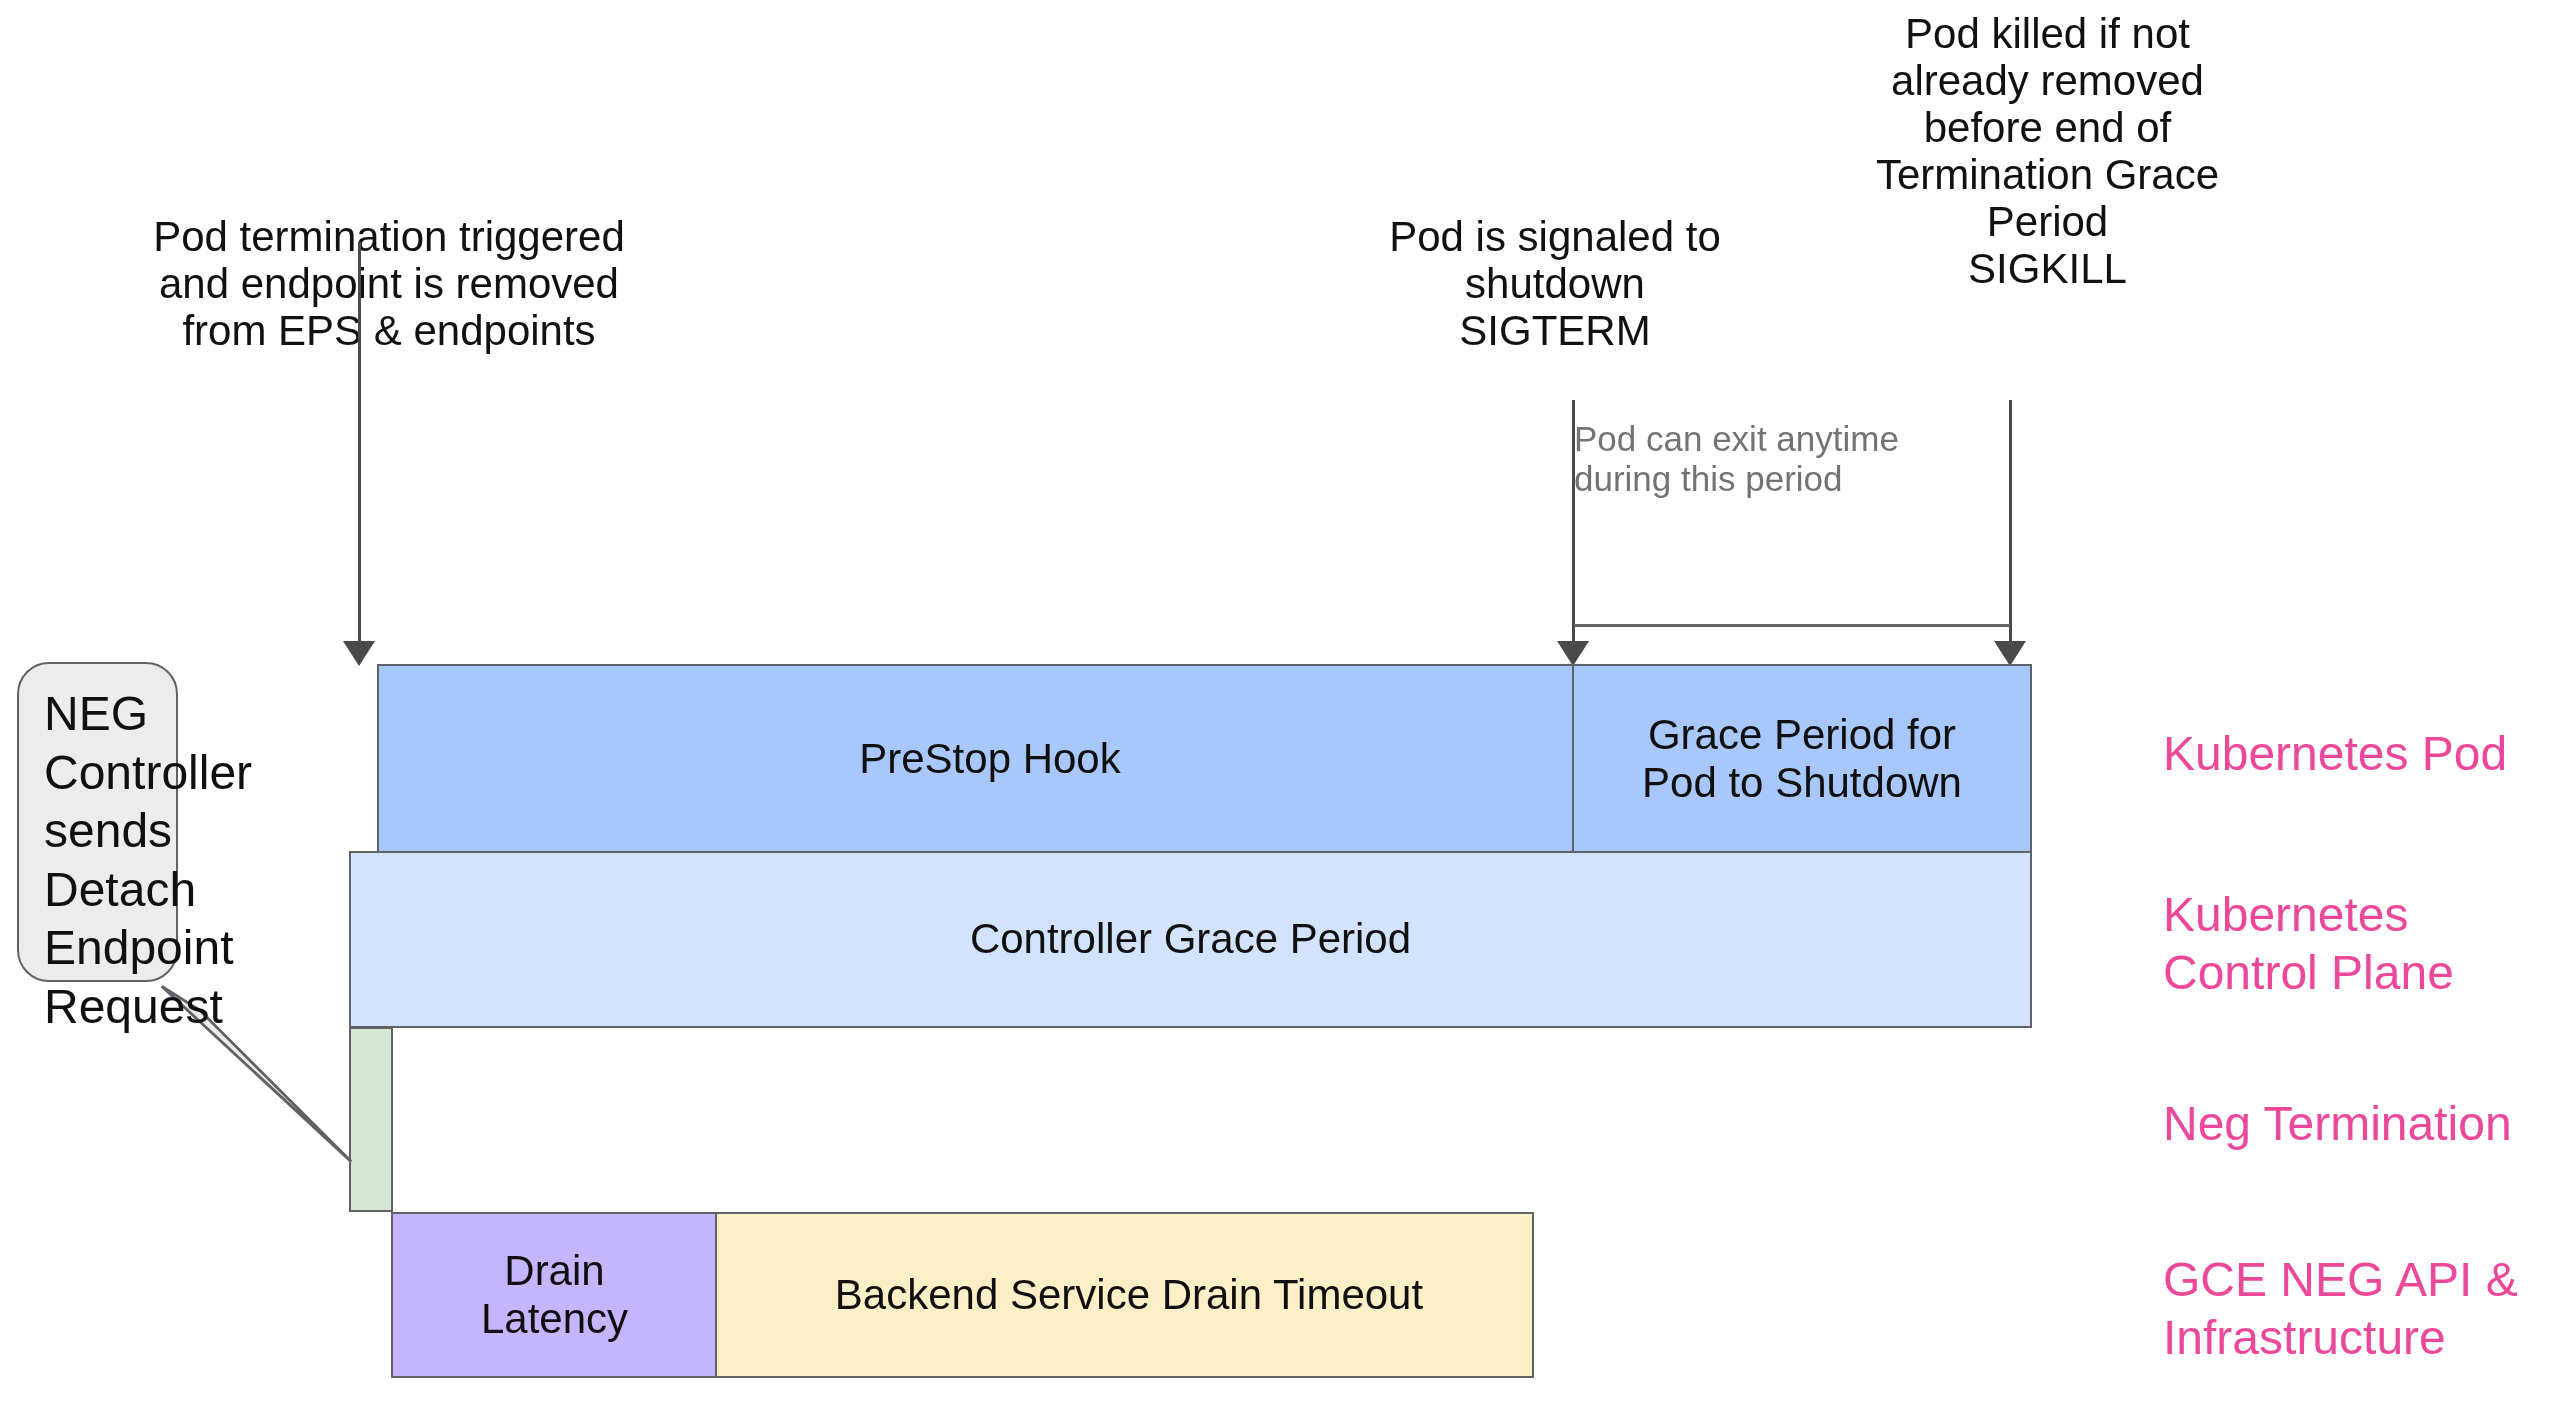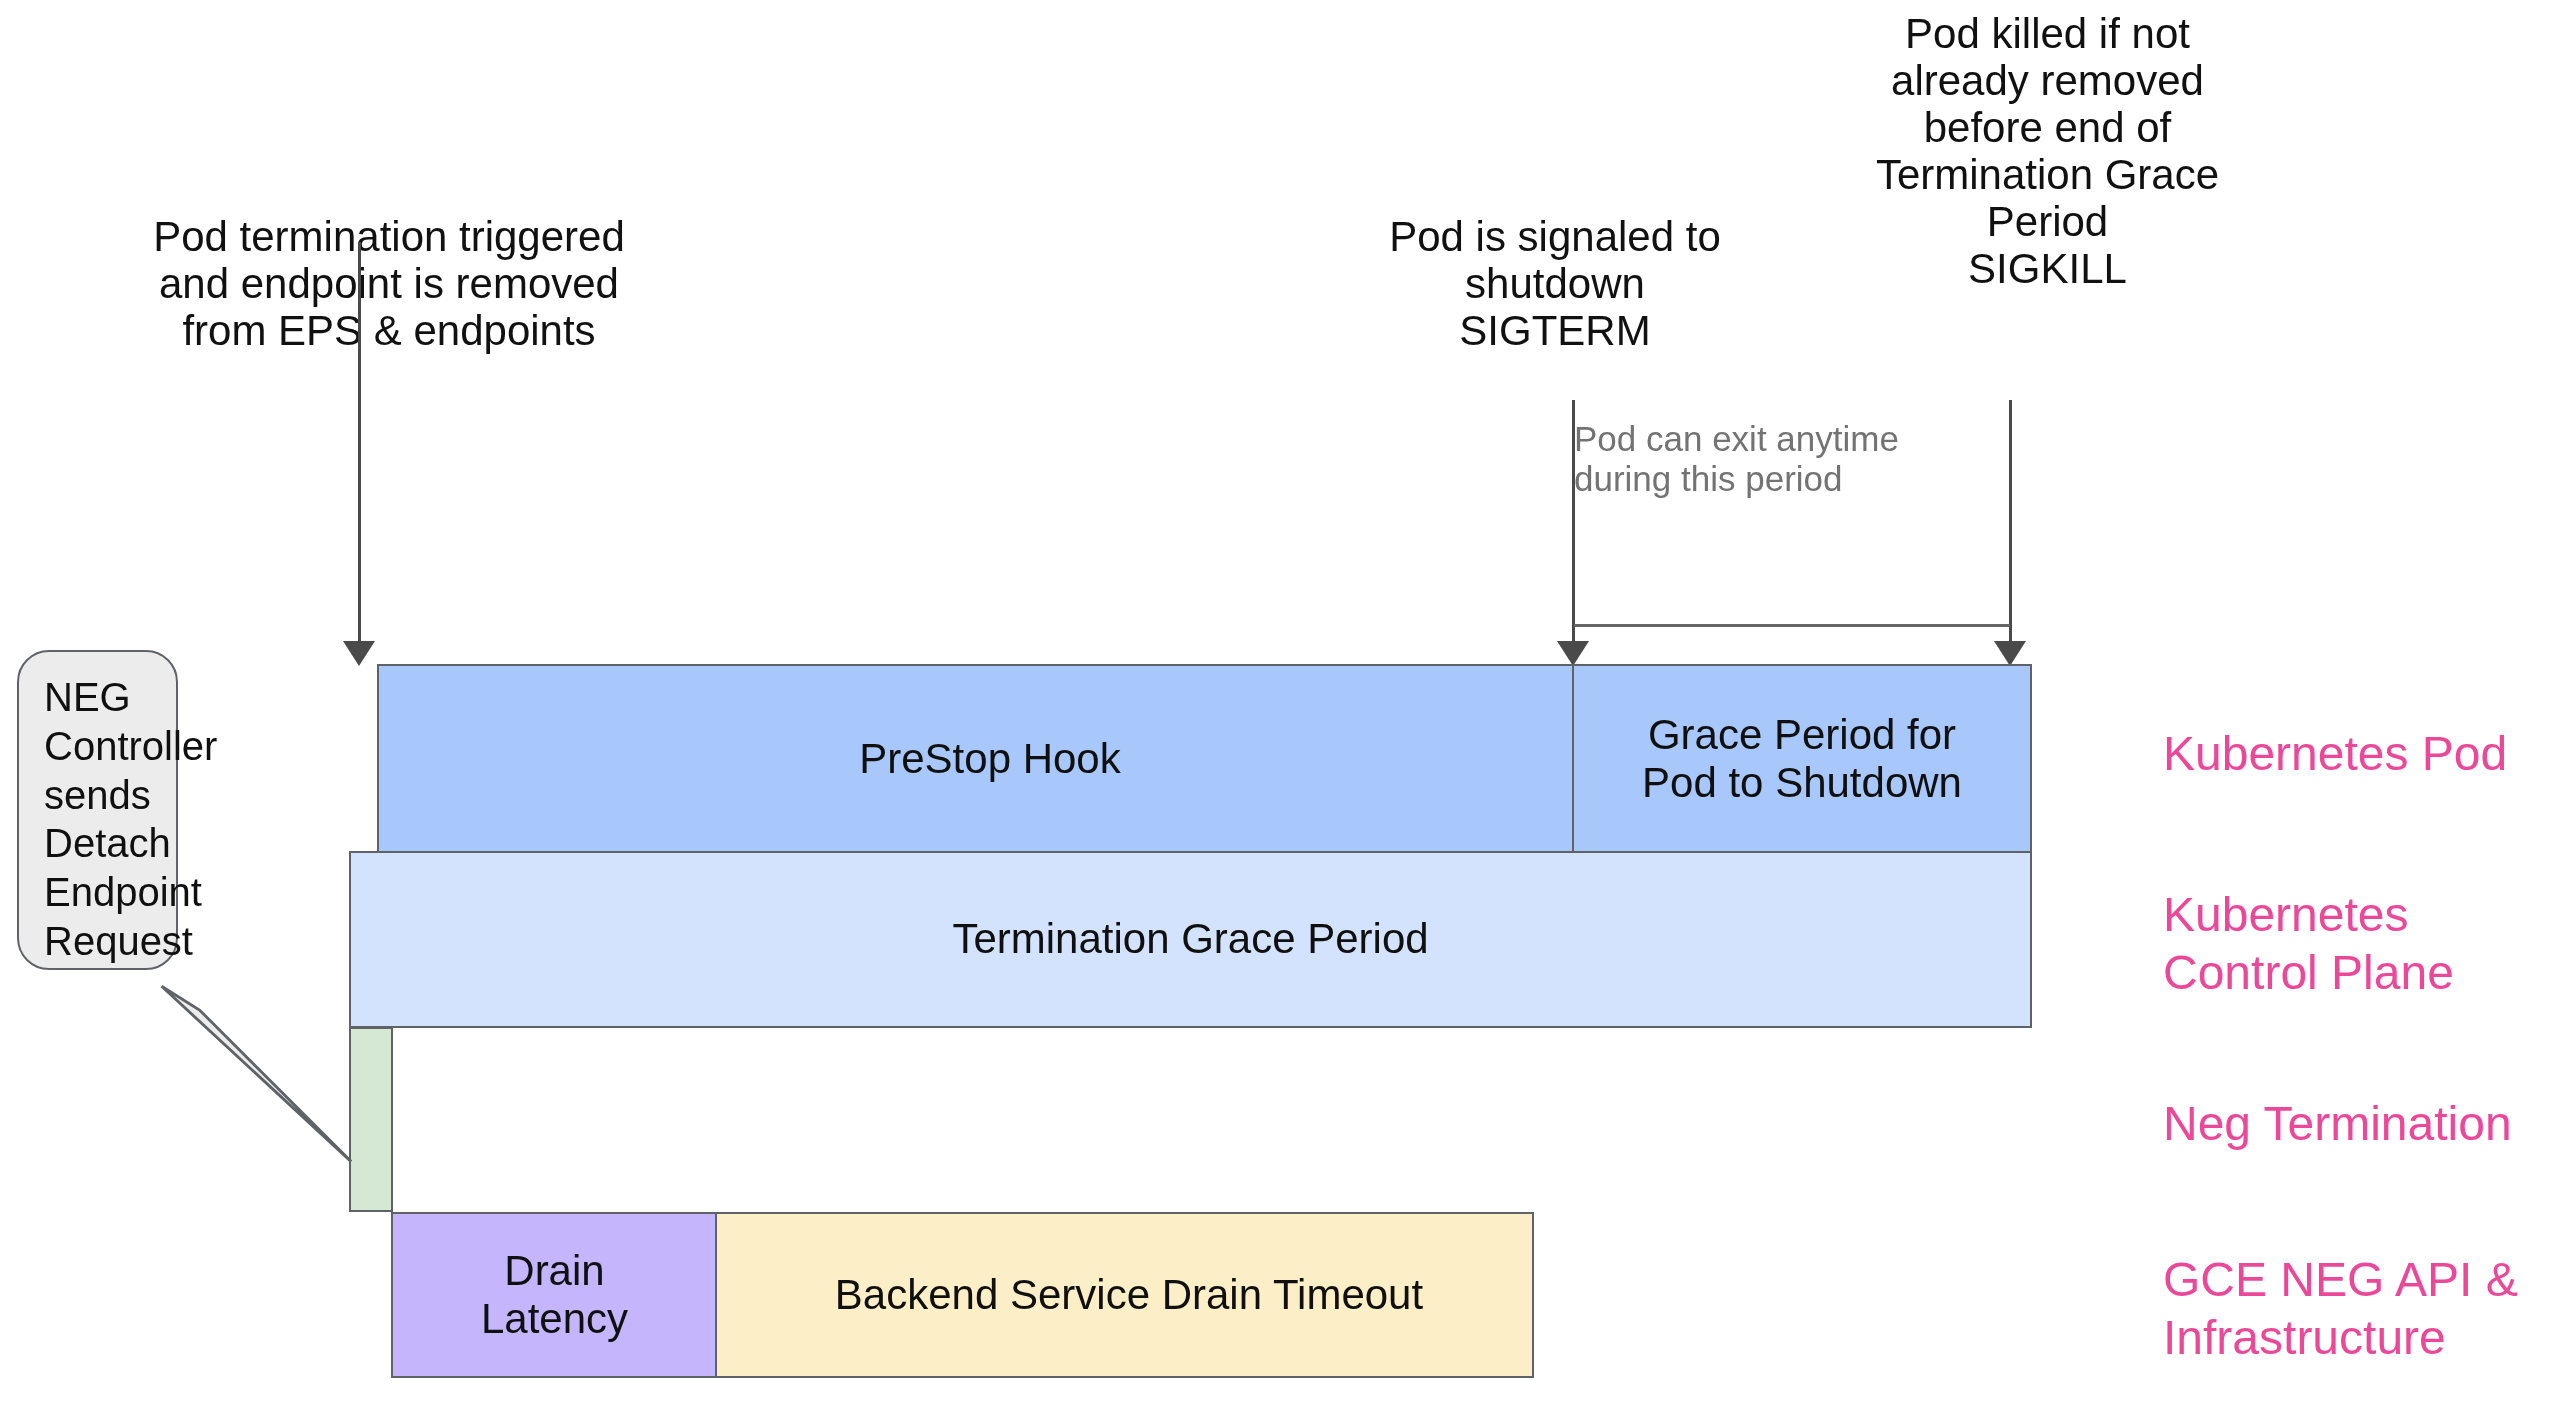--- a/index.html
+++ b/index.html
@@ -76,25 +76,26 @@
     color: #ec4899;
     white-space: pre-line;
   }
 
   
   .callout {
     box-sizing: border-box;
     background: #ececed;
     border: 2.8px solid #5f6368;
     border-radius: 32px;
-    font-size: 40px;
+    font-size: 48px;
     line-height: 1.22;
     color: #101010;
     padding: 21px 25px;
     white-space: pre-line;
+    margin-top: 12px;
   }
   .callout-tail { overflow: visible; }
 </style>
 </head>
 <body>
 
 <div id="canvas">
 
   <div class="abs annot" style="left:38px; top:213px; width:702px;">Pod termination triggered
 and endpoint is removed
@@ -123,21 +124,21 @@
   <div class="abs vline" style="left:2009px; top:400px; height:247px;"></div>
   <div class="abs arrowhead" style="left:1994px; top:641px;"></div>
 
   <div class="abs hline" style="left:1574px; top:624px; width:436px;"></div>
 
   <div class="abs bar bar-prestop" style="left:349px; top:664px; width:1226px; height:190px;margin-left:28px;">PreStop Hook</div>
 
   <div class="abs bar bar-grace" style="left:1572px; top:664px; width:460px; height:190px;">Grace Period for
 Pod to Shutdown</div>
 
-  <div class="abs bar bar-tgp" style="left:349px; top:851px; width:1683px; height:177px;">Termination Grace Period</div>
+  <div class="abs bar bar-tgp" style="left:349px; top:851px; width:1683px; height:177px;">Controller Grace Period</div>
 
   <div class="abs bar bar-neg" style="left:349px; top:1027px; width:44px; height:185px;"></div>
 
   <div class="abs bar bar-drain" style="left:391px; top:1212px; width:327px; height:166px;">Drain
 Latency</div>
 
   <div class="abs bar bar-bsdt" style="left:715px; top:1212px; width:819px; height:166px;padding-left:9px;">Backend Service Drain Timeout</div>
 
   <svg class="abs callout-tail" width="398" height="531" viewBox="0 0 420 560" style="left:9.5px; top:645px;">
     <polygon points="160,360 360,545 200,385" fill="#ececed" stroke="#5f6368" stroke-width="3"></polygon>

